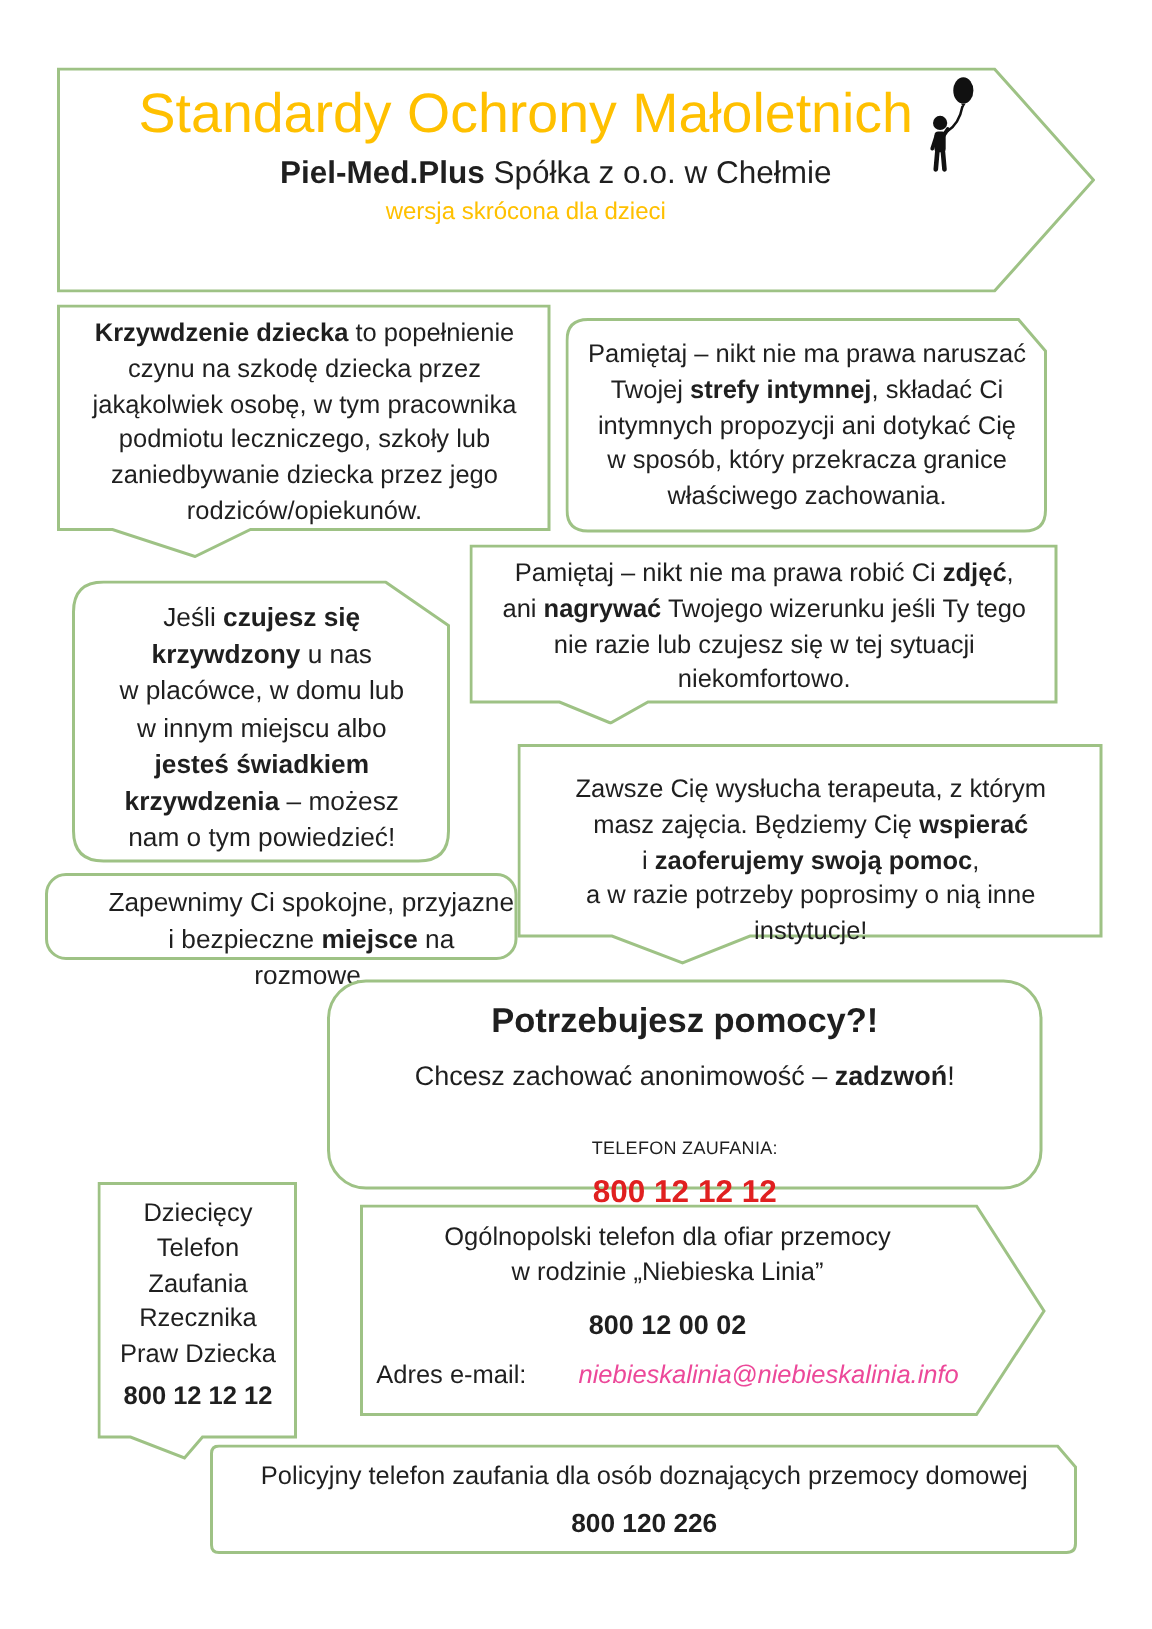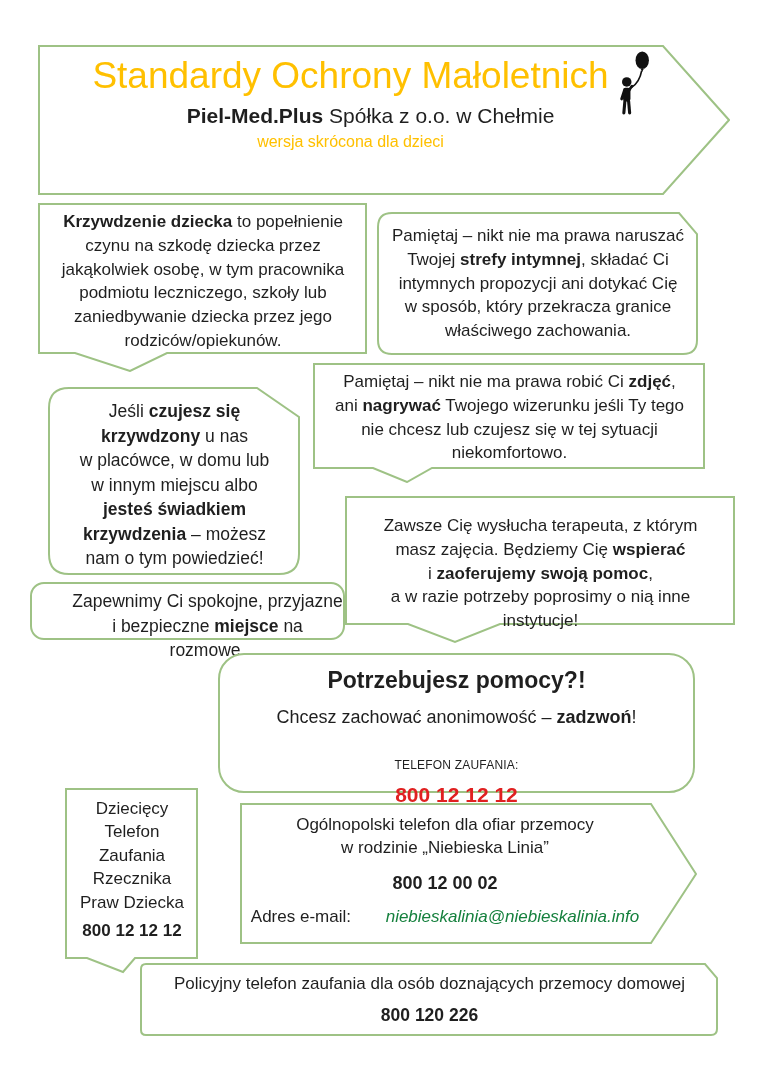--- a/index.html
+++ b/index.html
@@ -80,21 +80,21 @@
     <svg width="322" height="144" viewBox="0 0 322 144">
       <path class="outline" d="M15,1 H302 L320,22 V128 Q320,142 306,142 H15 Q1,142 1,128 V15 Q1,1 15,1 Z"></path>
     </svg>
     <div class="content txt" style="width:322px;padding:12px 8px 0;"><span>Pamiętaj – nikt nie ma prawa naruszać</span><br><span>Twojej </span><span style="font-weight: 700;">strefy intymnej</span><span>, składać Ci</span><br><span>intymnych propozycji ani dotykać Cię</span><br><span>w sposób, który przekracza granice</span><br><span>właściwego zachowania.</span></div>
   </div>
 
   <div class="bubble" style="left:313px;top:363px;width:393px;height:120px;">
     <svg width="393" height="120" viewBox="0 0 393 120">
       <path class="outline" d="M1,1 H391 V105 H119 L94,119 L60,105 H1 Z"></path>
     </svg>
-    <div class="content txt" style="width:393px;padding:7px 6px 0;"><span>Pamiętaj – nikt nie ma prawa robić Ci </span><span style="font-weight: 700;">zdjęć</span><span>,</span><br><span>ani </span><span style="font-weight: 700;">nagrywać</span><span> Twojego wizerunku jeśli Ty tego</span><br><span>nie chcesz lub czujesz się w tej sytuacji</span><br><span>niekomfortowo.</span></div>
+    <div class="content txt" style="width:393px;padding:7px 6px 0;"><span>Pamiętaj – nikt nie ma prawa robić Ci </span><span style="font-weight: 700;">zdjęć</span><span>,</span><br><span>ani </span><span style="font-weight: 700;">nagrywać</span><span> Twojego wizerunku jeśli Ty tego</span><br><span>nie razie lub czujesz się w tej sytuacji</span><br><span>niekomfortowo.</span></div>
   </div>
 
   <div class="bubble" style="left:48px;top:387px;width:253px;height:189px;">
     <svg width="253" height="189" viewBox="0 0 253 189">
       <path class="outline" d="M21,1 H209 L251,30 V167 Q251,187 231,187 H21 Q1,187 1,167 V21 Q1,1 21,1 Z"></path>
     </svg>
     <div class="content txt" style="width:253px;padding:12px 8px 0;font-size:17.5px;"><span>Jeśli </span><span style="font-weight: 700;">czujesz się</span><br><span style="font-weight: 700;">krzywdzony</span><span> u nas</span><br><span>w placówce, w domu lub</span><br><span>w innym miejscu albo</span><br><span style="font-weight: 700;">jesteś świadkiem</span><br><span style="font-weight: 700;">krzywdzenia</span><span> – możesz</span><br><span>nam o tym powiedzieć!</span></div>
   </div>
 
   <div class="bubble" style="left:345px;top:496px;width:391px;height:148px;">
@@ -125,21 +125,21 @@
     </div>
   </div>
 
   <div class="bubble" style="left:240px;top:803px;width:458px;height:141px;">
     <svg width="458" height="141" viewBox="0 0 458 141">
       <path class="outline" d="M1,1 H411 L456,71 L411,140 H1 Z"></path>
     </svg>
     <div class="content" style="width:410px;padding:11px 8px 0;">
       <div class="b9-title"><span>Ogólnopolski telefon dla ofiar przemocy</span><br><span>w rodzinie „Niebieska Linia”</span></div>
       <div class="b9-phone">800 12 00 02</div>
-      <div class="b9-mail"><span>Adres e-mail: </span><span style="font-style: italic; color: #15803d; margin-left: 30px;">niebieskalinia@niebieskalinia.info</span></div>
+      <div class="b9-mail"><span>Adres e-mail: </span><span style="font-style: italic; color: #ec4899; margin-left: 30px;">niebieskalinia@niebieskalinia.info</span></div>
     </div>
   </div>
 
   <div class="bubble" style="left:140px;top:963px;width:579px;height:73px;">
     <svg width="579" height="73" viewBox="0 0 579 73">
       <path class="outline" d="M6,1 H565 L577,15 V66 Q577,72 571,72 H6 Q1,72 1,67 V6 Q1,1 6,1 Z"></path>
     </svg>
     <div class="content" style="width:579px;padding:10px 8px 0;">
       <div class="b10-line">Policyjny telefon zaufania dla osób doznających przemocy domowej</div>
       <div class="b10-phone">800 120 226</div>

